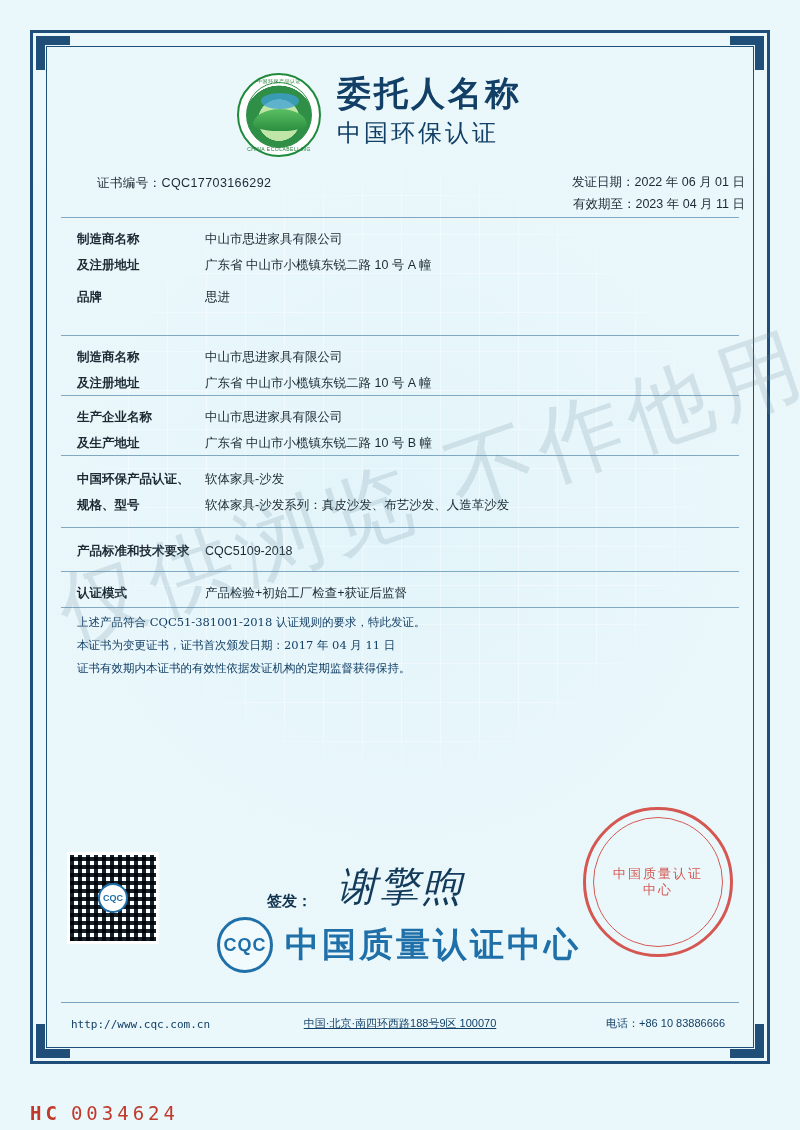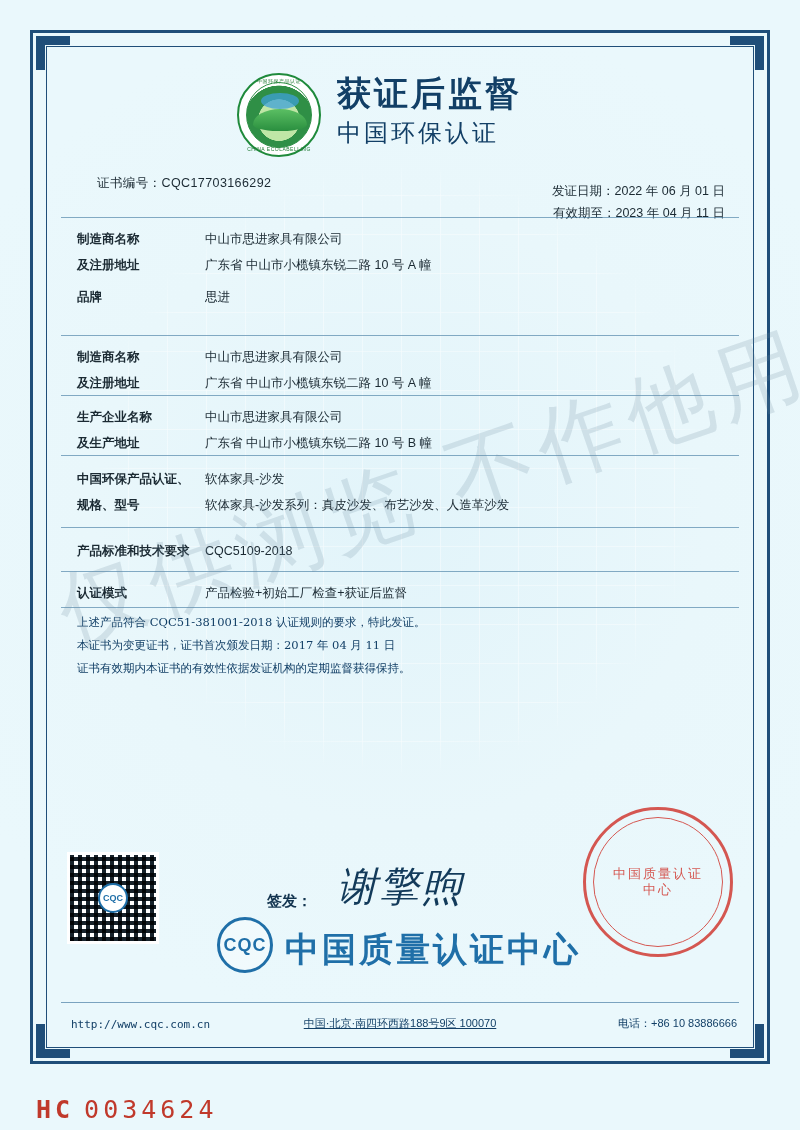--- a/index.html
+++ b/index.html
@@ -90,21 +90,21 @@
     position:absolute;left:290px;top:52px;
     font-size:24px;letter-spacing:3px;color:#123f66;
     font-family:"DejaVu Sans",sans-serif;
   }
 
   
   .cert-no{
     position:absolute;left:50px;top:128px;font-size:12.5px;letter-spacing:.4px;
   }
   .dates{
-    position:absolute;right:28px;top:124px;text-align:right;font-size:12.5px;line-height:22px;margin-top:9px;
+    position:absolute;right:8px;top:124px;text-align:right;font-size:12.5px;line-height:22px;
   }
   .rule{
     position:absolute;left:14px;right:14px;height:1px;background:#4a7fa5;opacity:.65;
   }
   .rule.r1{top:170px;}
   .rule.r2{top:288px;}
   .rule.r3{top:348px;}
   .rule.r4{top:408px;}
   .rule.r5{top:480px;}
   .rule.r6{top:524px;}
@@ -153,21 +153,21 @@
     border:2px solid #1f6fa8;
   }
   .sign-label{
     position:absolute;left:220px;top:845px;font-size:15px;font-weight:bold;color:#12344f;
   }
   .signature{
     position:absolute;left:290px;top:812px;font-size:40px;color:#123a5a;
     font-family:"DejaVu Serif",serif;font-style:italic;letter-spacing:2px;
   }
   .cqc-row{
-    position:absolute;left:170px;top:870px;display:flex;align-items:flex-end;gap:12px;
+    position:absolute;left:170px;top:870px;display:flex;align-items:center;gap:12px;
   }
   .cqc-mark{
     width:56px;height:56px;border-radius:50%;
     border:3px solid #1f6fa8;color:#1f6fa8;
     display:flex;align-items:center;justify-content:center;
     font-size:18px;font-weight:bold;letter-spacing:1px;
     box-sizing:border-box;background:rgba(255,255,255,.35);
   }
   .cqc-name{
     font-size:34px;font-weight:bold;color:#1f6fa8;letter-spacing:3px;
@@ -191,25 +191,25 @@
   .seal .arc-top{top:12px;}
 
   .bottom-rule{
     position:absolute;left:14px;right:14px;bottom:44px;height:1px;background:#4a7fa5;opacity:.7;
   }
   .foot{
     position:absolute;bottom:16px;font-size:11px;color:#123f66;
   }
   .foot.left{left:24px;font-family:"DejaVu Sans Mono",monospace;}
   .foot.center{left:0;right:0;text-align:center;text-decoration:underline;}
-  .foot.right{right:16px;margin-top:41px;}
+  .foot.right{right:28px;margin-top:41px;}
 
   .serial{
-    position:absolute;left:36px;bottom:6px;
-    font-size:25px;color:#c0392b;letter-spacing:4px;
+    position:absolute;left:30px;bottom:6px;
+    font-size:19px;color:#c0392b;letter-spacing:4px;
     font-family:"DejaVu Sans Mono",monospace;
   }
   .serial .hc{margin-right:10px;font-weight:bold;}
 </style>
 </head>
 <body>
 
 <div class="page">
   <div class="globe"></div>
 
@@ -221,21 +221,21 @@
   <div class="corner br"></div>
 
   <div class="inner-area">
 
     <div class="header">
       <div class="eco-logo">
         <div class="eco-inner"></div>
         <div class="eco-text-top">中国环保产品认证</div>
         <div class="eco-text-bot">CHINA ECOLABELLING</div>
       </div>
-      <div class="title-main">获证后监督</div>
+      <div class="title-main">委托人名称</div>
       <div class="title-sub">中国环保认证</div>
     </div>
 
     <div class="cert-no">
       <span>证书编号：</span><span>CQC17703166292</span>
     </div>
     <div class="dates">
       <div>
         <span>发证日期：</span><span>2022 年 06 月 01 日</span>
       </div>

